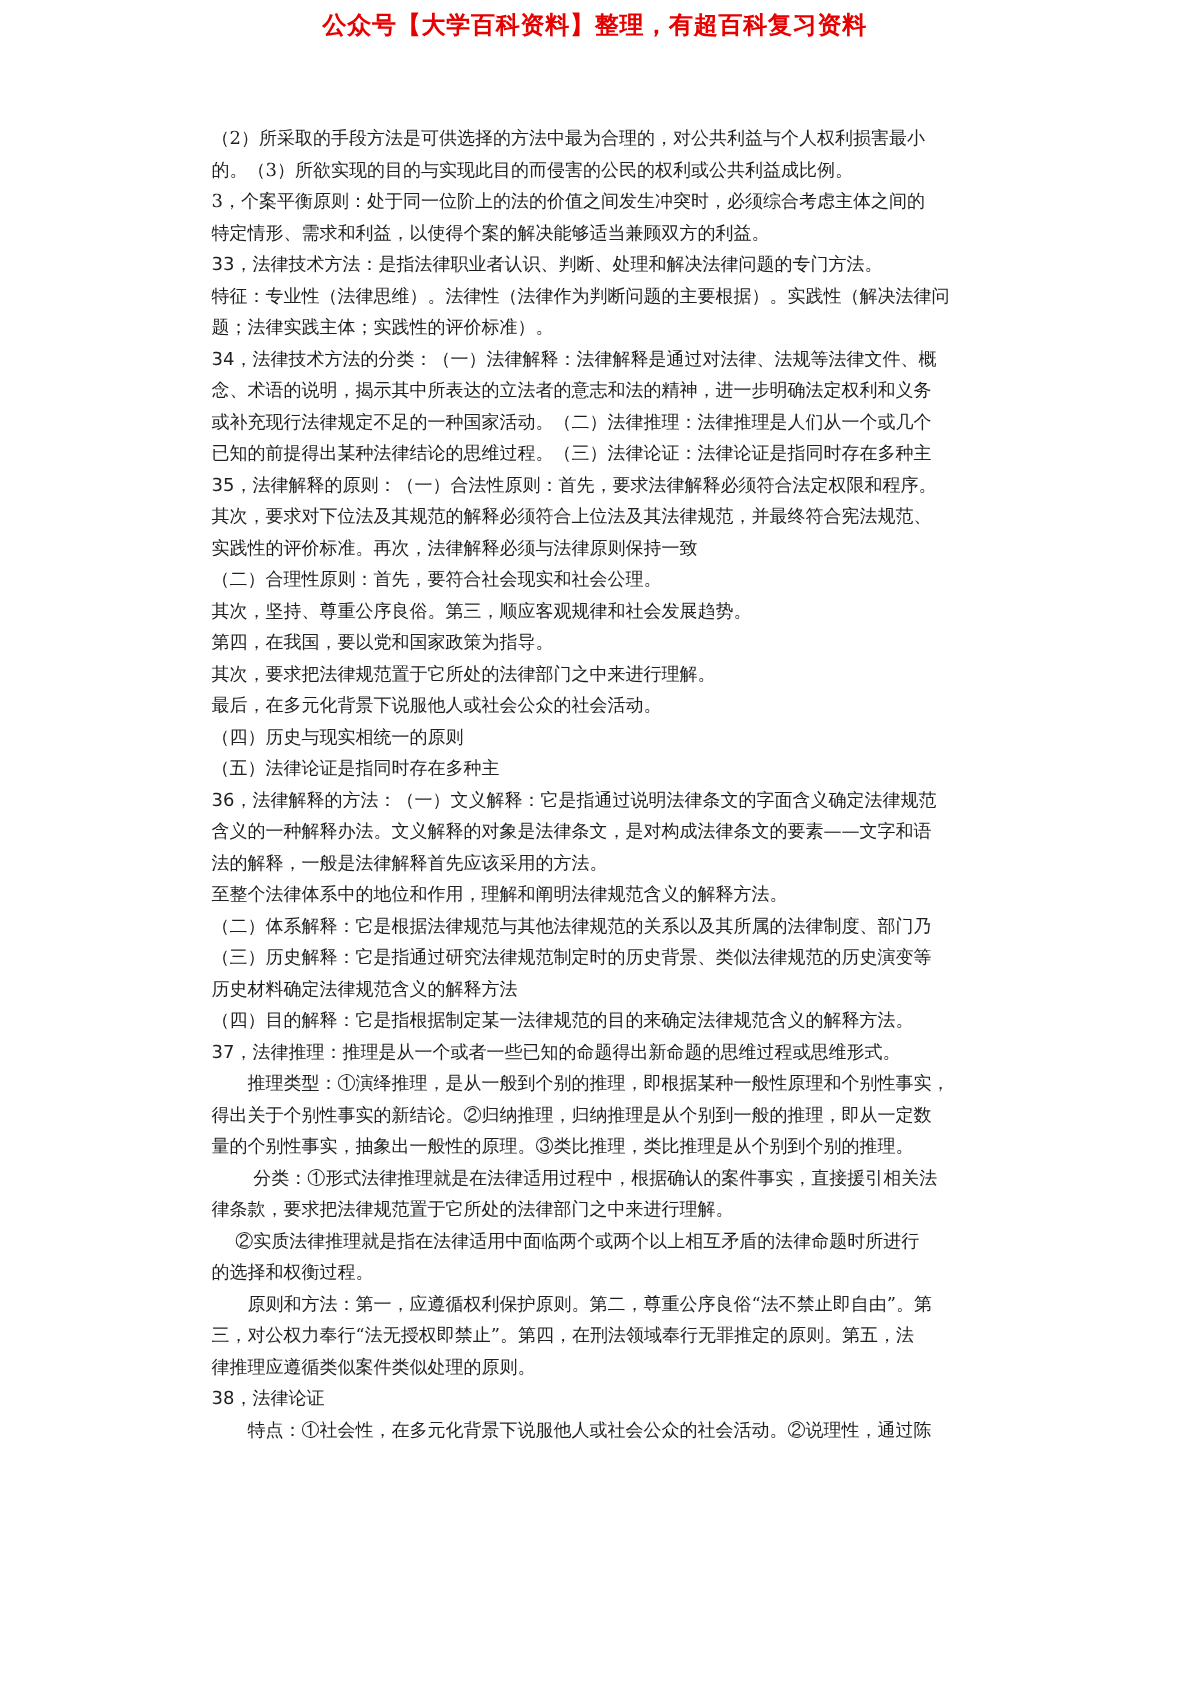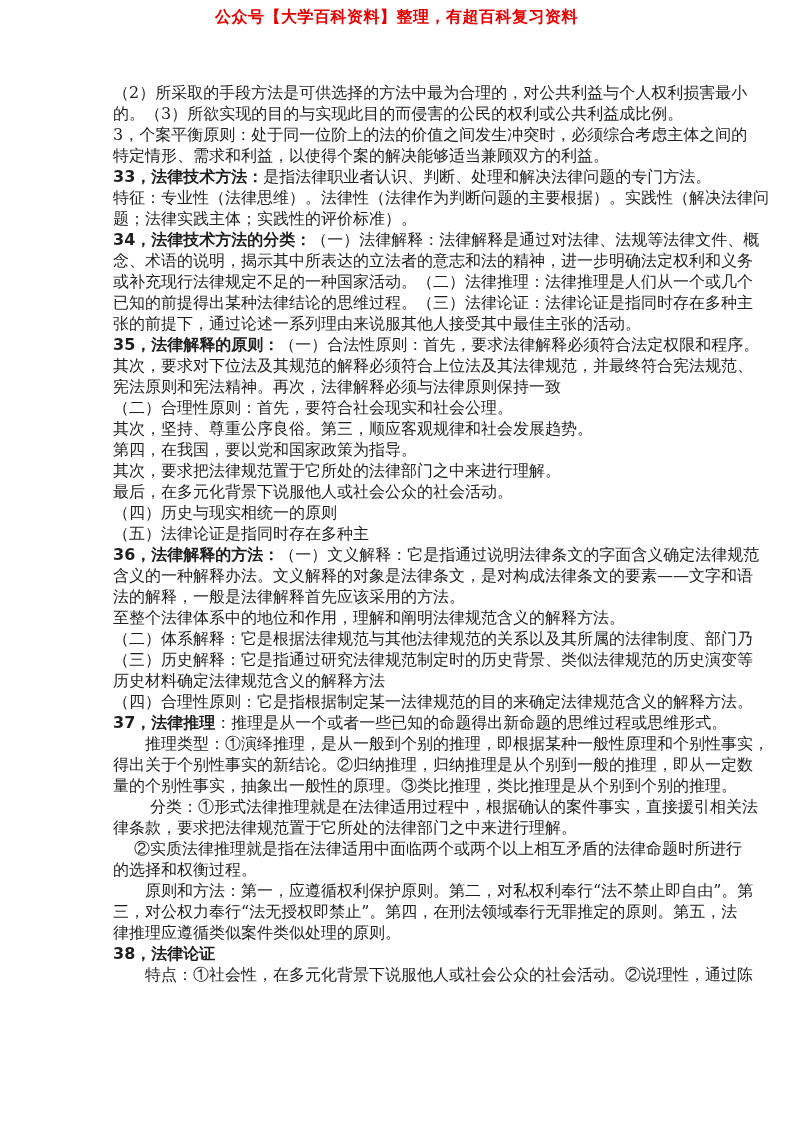--- a/index.html
+++ b/index.html
@@ -22,74 +22,74 @@
     font-weight:600;
     letter-spacing:0.5px;
   }
   .doc {
     position:absolute;
     left:113px; top:82px;
     width:575px;
   }
   .line {
     white-space:pre;
-    font-size:16px;
+    font-size:12px;
     line-height:21px;
     height:21px;
     color:#1f1f1f;
+    margin-left:28px;
   }
   .line b.hd {
     font-family:"DejaVu Sans","Liberation Sans",sans-serif;
-    font-weight:bold;
+    font-weight:normal;
     letter-spacing:0;
   }
 </style>
 </head>
 <body style="background: rgb(255, 255, 255);">
 
 <div class="page">
   <div class="header" style="color: rgb(230, 0, 0); font-family: Liberation Serif, serif;">公众号【大学百科资料】整理，有超百科复习资料</div>
   <div class="doc" id="doc-body">
       <div class="line"><span>（2）所采取的手段方法是可供选择的方法中最为合理的，对公共利益与个人权利损害最小</span></div>
       <div class="line"><span>的。（3）所欲实现的目的与实现此目的而侵害的公民的权利或公共利益成比例。</span></div>
       <div class="line"><span>3，个案平衡原则：处于同一位阶上的法的价值之间发生冲突时，必须综合考虑主体之间的</span></div>
       <div class="line"><span>特定情形、需求和利益，以使得个案的解决能够适当兼顾双方的利益。</span></div>
       <div class="line"><b class="hd">33，法律技术方法：</b><span>是指法律职业者认识、判断、处理和解决法律问题的专门方法。</span></div>
       <div class="line"><span>特征：专业性（法律思维）。法律性（法律作为判断问题的主要根据）。实践性（解决法律问</span></div>
       <div class="line"><span>题；法律实践主体；实践性的评价标准）。</span></div>
       <div class="line"><b class="hd">34，法律技术方法的分类：</b><span>（一）法律解释：法律解释是通过对法律、法规等法律文件、概</span></div>
       <div class="line"><span>念、术语的说明，揭示其中所表达的立法者的意志和法的精神，进一步明确法定权利和义务</span></div>
       <div class="line"><span>或补充现行法律规定不足的一种国家活动。（二）法律推理：法律推理是人们从一个或几个</span></div>
       <div class="line"><span>已知的前提得出某种法律结论的思维过程。（三）法律论证：法律论证是指同时存在多种主</span></div>
-      <div class="line"><span>张的前提下，通过论述一系列理由来说服其他人接受其中最佳主张的活动。</span></div>
       <div class="line"><b class="hd">35，法律解释的原则：</b><span>（一）合法性原则：首先，要求法律解释必须符合法定权限和程序。</span></div>
       <div class="line"><span>其次，要求对下位法及其规范的解释必须符合上位法及其法律规范，并最终符合宪法规范、</span></div>
-      <div class="line"><span>宪法原则和宪法精神。再次，法律解释必须与法律原则保持一致</span></div>
+      <div class="line"><span>实践性的评价标准。再次，法律解释必须与法律原则保持一致</span></div>
       <div class="line"><span>（二）合理性原则：首先，要符合社会现实和社会公理。</span></div>
       <div class="line"><span>其次，坚持、尊重公序良俗。第三，顺应客观规律和社会发展趋势。</span></div>
       <div class="line"><span>第四，在我国，要以党和国家政策为指导。</span></div>
       <div class="line"><span>其次，要求把法律规范置于它所处的法律部门之中来进行理解。</span></div>
       <div class="line"><span>最后，在多元化背景下说服他人或社会公众的社会活动。</span></div>
       <div class="line"><span>（四）历史与现实相统一的原则</span></div>
       <div class="line"><span>（五）法律论证是指同时存在多种主</span></div>
       <div class="line"><b class="hd">36，法律解释的方法：</b><span>（一）文义解释：它是指通过说明法律条文的字面含义确定法律规范</span></div>
       <div class="line"><span>含义的一种解释办法。文义解释的对象是法律条文，是对构成法律条文的要素——文字和语</span></div>
       <div class="line"><span>法的解释，一般是法律解释首先应该采用的方法。</span></div>
       <div class="line"><span>至整个法律体系中的地位和作用，理解和阐明法律规范含义的解释方法。</span></div>
       <div class="line"><span>（二）体系解释：它是根据法律规范与其他法律规范的关系以及其所属的法律制度、部门乃</span></div>
       <div class="line"><span>（三）历史解释：它是指通过研究法律规范制定时的历史背景、类似法律规范的历史演变等</span></div>
       <div class="line"><span>历史材料确定法律规范含义的解释方法</span></div>
-      <div class="line"><span>（四）合理性原则：它是指根据制定某一法律规范的目的来确定法律规范含义的解释方法。</span></div>
+      <div class="line"><span>（四）目的解释：它是指根据制定某一法律规范的目的来确定法律规范含义的解释方法。</span></div>
       <div class="line"><b class="hd">37，法律推理</b><span>：推理是从一个或者一些已知的命题得出新命题的思维过程或思维形式。</span></div>
       <div class="line"><span>　　推理类型：①演绎推理，是从一般到个别的推理，即根据某种一般性原理和个别性事实，</span></div>
       <div class="line"><span>得出关于个别性事实的新结论。②归纳推理，归纳推理是从个别到一般的推理，即从一定数</span></div>
       <div class="line"><span>量的个别性事实，抽象出一般性的原理。③类比推理，类比推理是从个别到个别的推理。</span></div>
       <div class="line"><span>　　 分类：①形式法律推理就是在法律适用过程中，根据确认的案件事实，直接援引相关法</span></div>
       <div class="line"><span>律条款，要求把法律规范置于它所处的法律部门之中来进行理解。</span></div>
       <div class="line"><span>　 ②实质法律推理就是指在法律适用中面临两个或两个以上相互矛盾的法律命题时所进行</span></div>
       <div class="line"><span>的选择和权衡过程。</span></div>
-      <div class="line"><span>　　原则和方法：第一，应遵循权利保护原则。第二，对私权利奉行“法不禁止即自由”。第</span></div>
+      <div class="line"><span>　　原则和方法：第一，应遵循权利保护原则。第二，尊重公序良俗“法不禁止即自由”。第</span></div>
       <div class="line"><span>三，对公权力奉行“法无授权即禁止”。第四，在刑法领域奉行无罪推定的原则。第五，法</span></div>
       <div class="line"><span>律推理应遵循类似案件类似处理的原则。</span></div>
       <div class="line"><b class="hd">38，法律论证</b></div>
       <div class="line"><span>　　特点：①社会性，在多元化背景下说服他人或社会公众的社会活动。②说理性，通过陈</span></div>
     </div>
 </div>
 
 </body></html>

